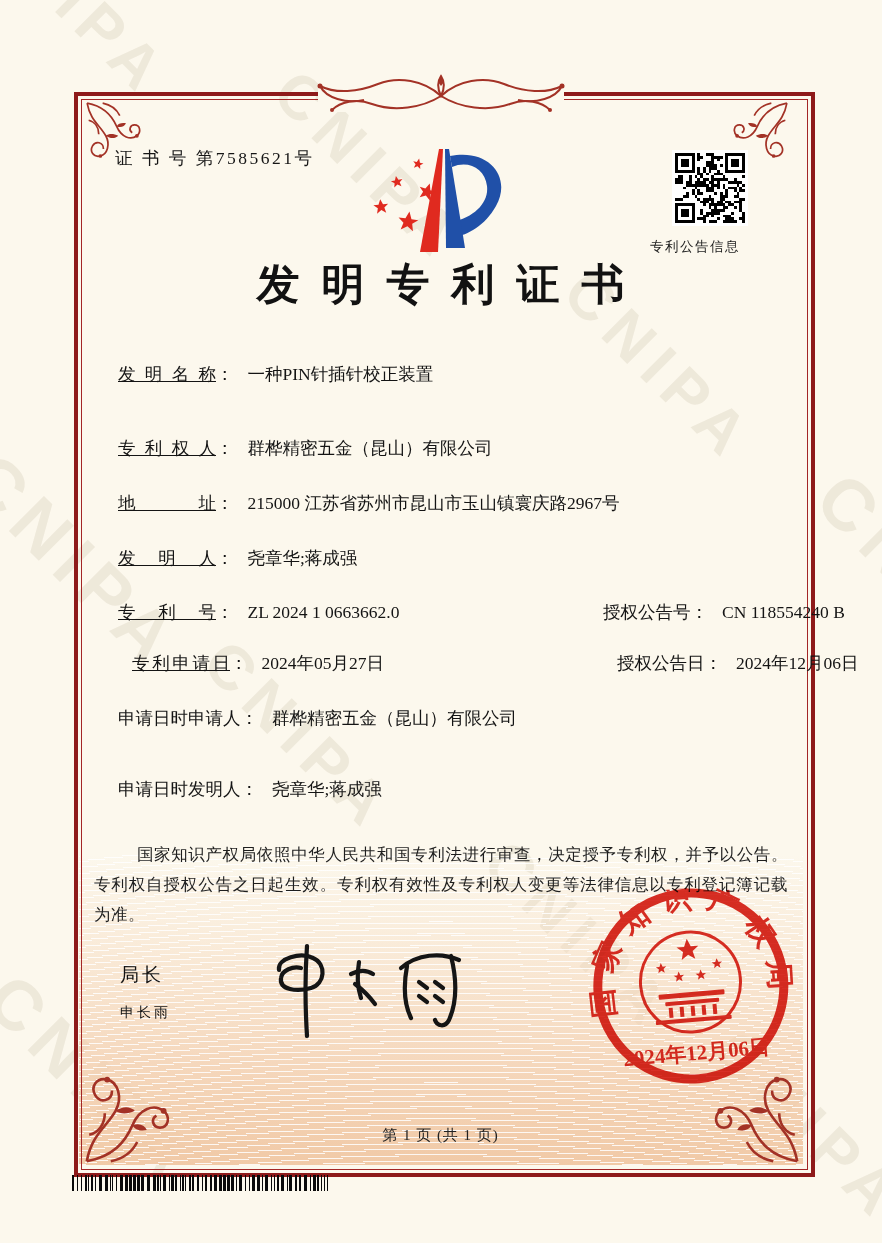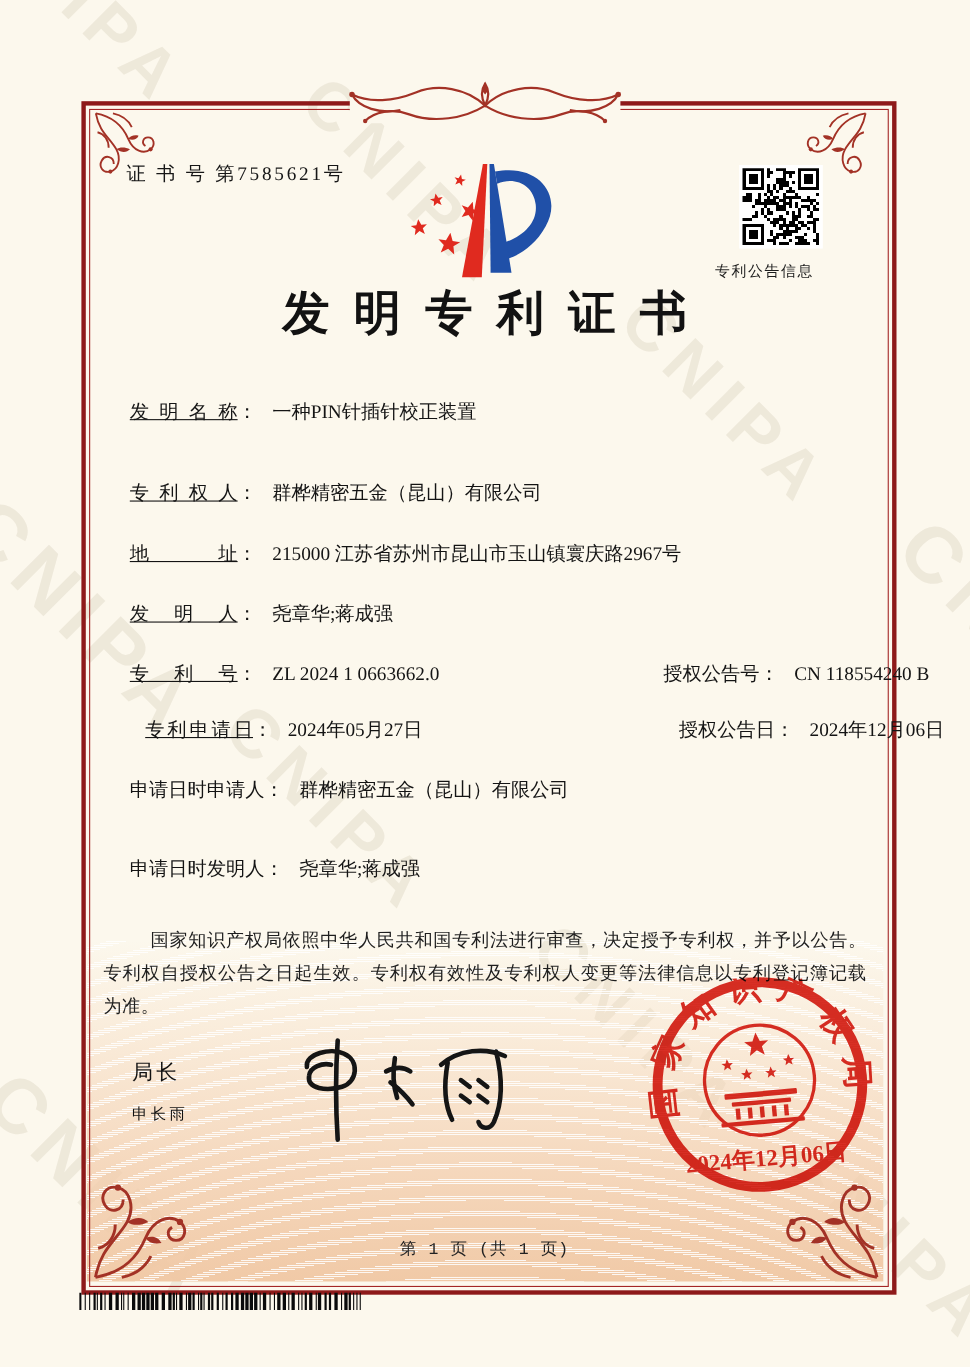--- a/index.html
+++ b/index.html
@@ -63,21 +63,21 @@
     font-family:"Liberation Sans","DejaVu Sans",sans-serif; color:#111;}
   .sig-name{ position:absolute; left:120px; top:1004px; font-size:14px; letter-spacing:3px;
     font-family:"Liberation Sans","DejaVu Sans",sans-serif; color:#111;}
   .sig-hand{ position:absolute; left:255px; top:940px; }
   
   .seal{ position:absolute; left:577px; top:888px; width:228px; height:200px;
     transform:rotate(-5deg); mix-blend-mode:multiply; opacity:.95;}
   .seal text{ font-family:"Liberation Serif","DejaVu Serif",serif; }
   
   .footer{ position:absolute; left:74px; top:1126px; width:733px; text-align:center;
-    font-size:15px; letter-spacing:1px; color:#222;font-family:Liberation Mono, monospace; }
+    font-size:15px; letter-spacing:1px; color:#222; }
   .barcode{ position:absolute; left:72px; top:1175px; }
 </style>
 </head>
 <body>
 
 <div class="page">
 
   <div class="wm" style="left:250px; top:130px;">CNIPA</div>
   <div class="wm" style="left:-45px; top:-35px;">CNIPA</div>
   <div class="wm" style="left:540px; top:330px;">CNIPA</div>

